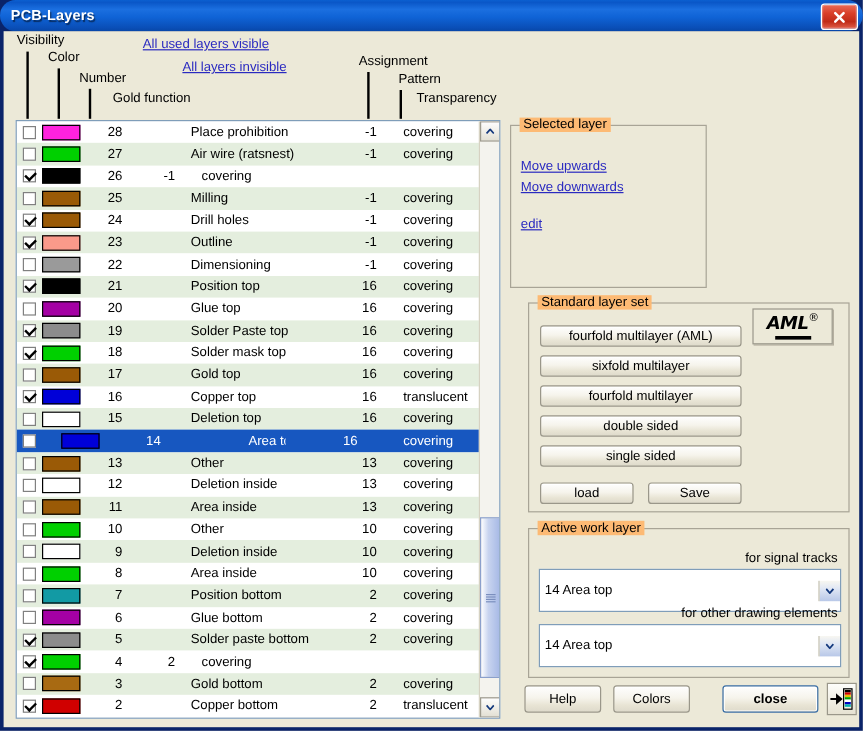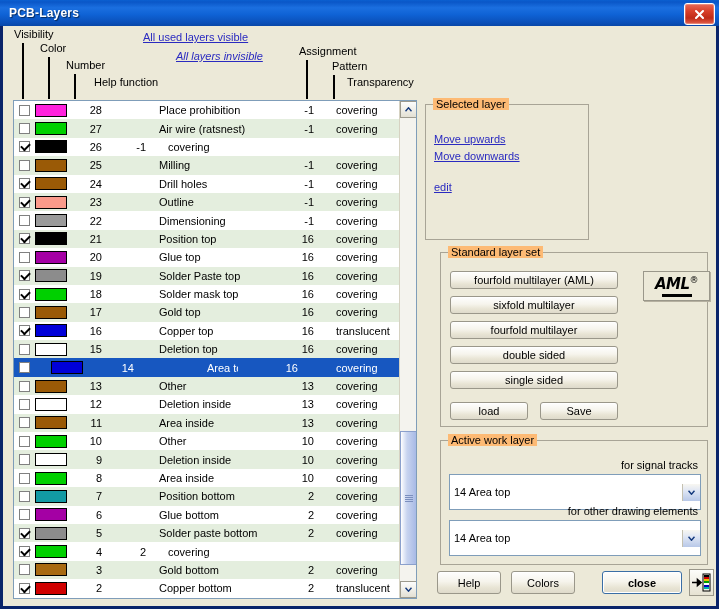--- a/index.html
+++ b/index.html
@@ -8,21 +8,21 @@
     font-family:"Liberation Sans", sans-serif;
     background:#ece9d8;
     -webkit-font-smoothing:none;
   }
   #app{position:relative;width:719px;height:609px;background:#0a246a;}
 
   
   .titlebar{
     position:absolute;left:0;top:0;width:719px;height:26px;
     background:linear-gradient(to bottom,#0b5fd0 0%,#0a57c8 8%,#1b6fe0 30%,#0f63d6 55%,#0a4fb8 88%,#0847a8 100%);
-    display:flex;align-items:center;
+    display:flex;align-items:center;border-radius:13px;
   }
   .title-text{
     color:#fff;font-size:12px;font-weight:bold;margin-left:9px;
     text-shadow:1px 1px 1px rgba(0,0,0,.55);letter-spacing:.2px;
   }
   .close-x{
     position:absolute;right:4px;top:3px;width:29px;height:20px;
     border:1px solid #ffffff;border-radius:3px;
     background:linear-gradient(to bottom,#e86b58 0%,#d9402a 35%,#c02b17 70%,#e2614d 100%);
     box-shadow:inset 0 0 0 1px rgba(255,255,255,.25);
@@ -36,21 +36,21 @@
     background:#ece9d8;
   }
 
   
   .colhdr{position:absolute;left:0;top:0;width:420px;height:74px;}
   .colhdr .lbl{position:absolute;font-size:11px;color:#000;white-space:nowrap;}
   .colhdr .tick{position:absolute;width:2px;background:#000;}
 
   .toplink{
     position:absolute;font-size:11px;color:#2a2ac0;text-decoration:underline;
-    cursor:pointer;white-space:nowrap;margin-left:24px;
+    cursor:pointer;white-space:nowrap;
   }
 
   
   .listbox{
     position:absolute;left:10px;top:74px;width:404px;height:499px;
     background:#fff;border:1px solid #7f9db9;box-sizing:border-box;
     overflow:hidden;
   }
   .rows{position:absolute;left:0;top:0;width:386px;}
   .row{
@@ -164,33 +164,33 @@
       </svg>
     </div>
   </div>
 
   <div class="client">
 
     <div class="colhdr">
       <span class="lbl" style="left:11px;top:2px;">Visibility</span>
       <span class="lbl" style="left:37px;top:16px;">Color</span>
       <span class="lbl" style="left:63px;top:33px;">Number</span>
-      <span class="lbl" style="left:91px;top:50px;">Help function</span>
+      <span class="lbl" style="left:91px;top:50px;">Gold function</span>
       <span class="lbl" style="left:296px;top:19px;">Assignment</span>
       <span class="lbl" style="left:329px;top:34px;">Pattern</span>
       <span class="lbl" style="left:344px;top:50px;">Transparency</span>
 
       <i class="tick" style="left:19px;top:17px;height:56px;"></i>
       <i class="tick" style="left:45px;top:31px;height:42px;"></i>
       <i class="tick" style="left:71px;top:48px;height:25px;"></i>
       <i class="tick" style="left:303px;top:34px;height:39px;"></i>
       <i class="tick" style="left:330px;top:49px;height:24px;"></i>
 
       <span class="toplink" style="left:116px;top:5px;">All used layers visible</span>
-      <span class="toplink" style="left:149px;top:24px;font-style:italic;">All layers invisible</span>
+      <span class="toplink" style="left:149px;top:24px;">All layers invisible</span>
     </div>
 
     <div class="listbox">
       <div class="rows" id="rows-host">
           <div class="row">
             <span class="cb"></span>
             <span class="sw" style="background: rgb(255, 34, 221);"></span>
             <span class="num">28</span>
             <span class="fn">Place prohibition</span>
             <span class="asg">-1</span>
@@ -439,21 +439,21 @@
 
       <div class="btn" style="position:absolute;left:9px;top:18px;width:168px;height:18px;">fourfold multilayer (AML)</div>
       <div class="btn" style="position:absolute;left:9px;top:43px;width:168px;height:18px;">sixfold multilayer</div>
       <div class="btn" style="position:absolute;left:9px;top:68px;width:168px;height:18px;">fourfold multilayer</div>
       <div class="btn" style="position:absolute;left:9px;top:93px;width:168px;height:18px;">double sided</div>
       <div class="btn" style="position:absolute;left:9px;top:118px;width:168px;height:18px;">single sided</div>
 
       <div class="btn" style="position:absolute;left:9px;top:149px;width:78px;height:18px;">load</div>
       <div class="btn" style="position:absolute;left:99px;top:149px;width:78px;height:18px;">Save</div>
 
-      <div class="amlbox" style="left:186px;top:18px;width:65px;height:28px;margin-left:16px;">
+      <div class="amlbox" style="left:186px;top:4px;width:65px;height:28px;">
         <div style="text-align:center;">
           <span class="aml-txt">AML</span><span class="aml-txt aml-r">®</span>
           <div class="aml-bar"></div>
         </div>
       </div>
     </div>
 
     <div class="grp" style="left:437px;top:414px;width:268px;height:125px;">
       <span class="cap">Active work layer</span>
 

